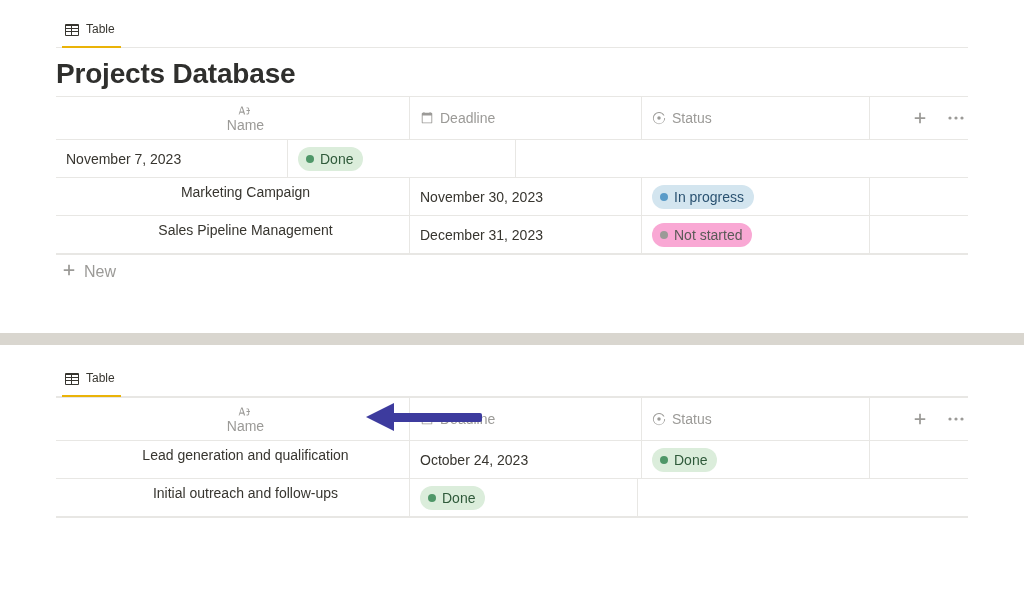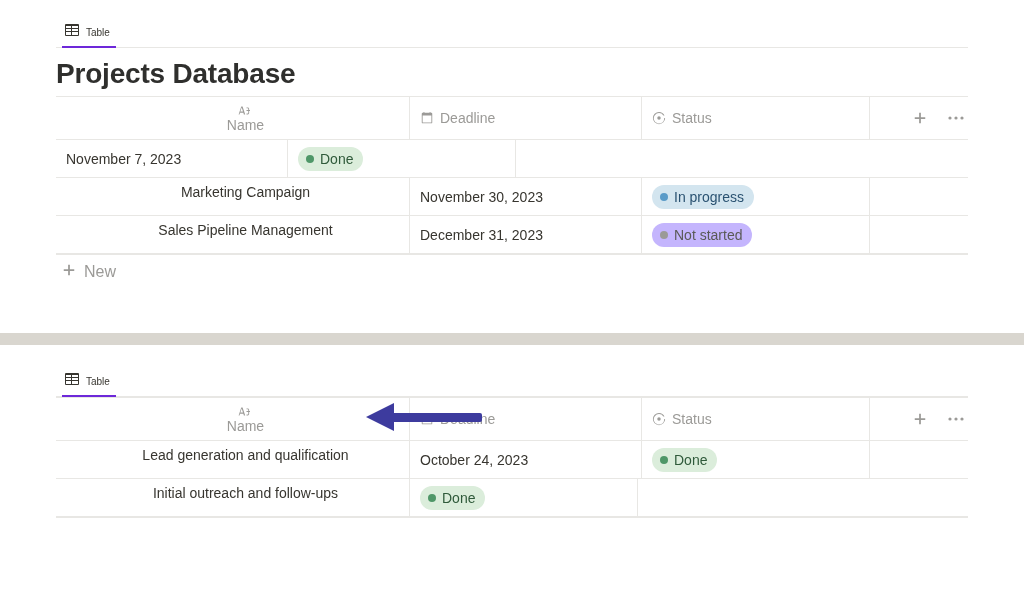--- a/index.html
+++ b/index.html
@@ -21,27 +21,27 @@
   }
   .view-tabs {
     display: flex;
     align-items: center;
     border-bottom: 1px solid #e8e7e4;
     padding-left: 0;
     position: relative;
   }
   .view-tab {
     display: flex;
-    align-items: flex-end;
+    align-items: flex-start;
     gap: 6px;
     padding: 6px 6px 8px 2px;
-    font-size: 10px;
+    font-size: 12px;
     color: #37352f;
     cursor: pointer;
-    border-bottom: 2px solid #6d28d9;
+    border-bottom: 2px solid #eab308;
     margin-bottom: -1px;
     margin-left: 6px;
   }
   .view-tab .icon svg { display: block; }
   .db-title {
     font-weight: 700;
     font-size: 28px;
     margin: 10px 0 6px 0;
     letter-spacing: -0.2px;
     color: #2f2f2d;
@@ -89,21 +89,21 @@
     line-height: 20px;
     text-align: center;
   }
   .status-dot {
     width: 8px; height: 8px; border-radius: 50%;
   }
   .status-done { background: #dbeddb; color:#2f5a3a; }
   .status-done .status-dot { background:#4f9768; }
   .status-progress { background: #d3e5ef; color:#2a5271; }
   .status-progress .status-dot { background:#5a9bc8; }
-  .status-notstarted { background: #c4b5fd; color:#5a5a57; }
+  .status-notstarted { background: #f9a8d4; color:#5a5a57; }
   .status-notstarted .status-dot { background:#9b9a97; }
   .new-row {
     display: flex;
     align-items: center;
     gap: 8px;
     padding: 8px 8px 10px 6px;
     font-size: 16px;
     color: #9b9a97;
     cursor: pointer;
   }

